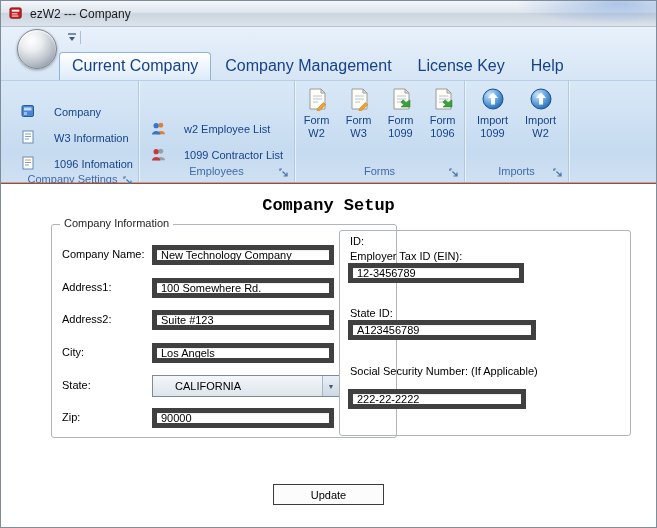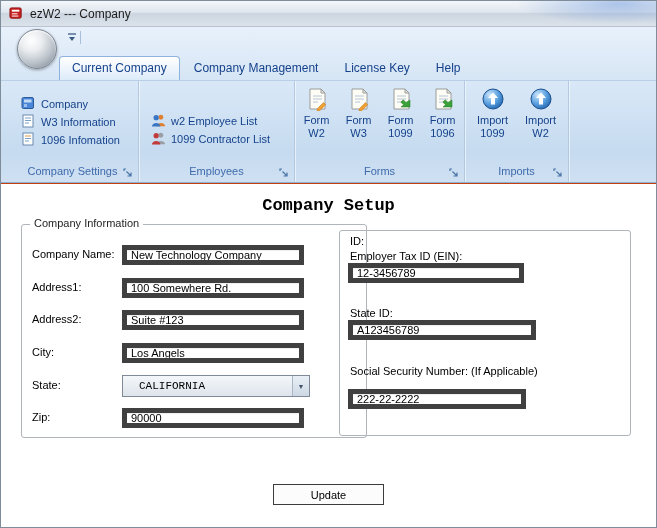--- a/index.html
+++ b/index.html
@@ -11,60 +11,60 @@
   .titlebar::after { content:""; position:absolute; right:0; top:0; width:150px; height:100%; background:radial-gradient(ellipse at 75% 10%, rgba(90,140,215,0.45), transparent 65%); pointer-events:none; }
   .titlebar .title { font-size:12px; color:#1b1b1b; }
   .app-icon { width:15px; height:15px; display:inline-flex; }
 
   
   .ribbon-top { height:54px; background:linear-gradient(180deg,#e8f1fb,#d6e5f5); position:relative; border-bottom:1px solid #b9cfe8; }
   .orb { position:absolute; left:16px; top:2px; width:40px; height:40px; border-radius:50%; border:1px solid #7d8793; background:radial-gradient(circle at 35% 28%, #ffffff 0%, #e9ecef 30%, #bcc3cb 60%, #8f98a2 85%, #b6bdc5 100%); box-shadow:0 1px 3px rgba(0,0,0,0.35), inset 0 1px 2px #fff; z-index:5; }
   .qat { position:absolute; left:66px; top:4px; display:flex; align-items:center; }
   .qat-arrow { display:inline-flex; width:14px; height:13px; align-items:center; justify-content:center; border-right:1px solid #a9bedb; padding-right:3px; }
   .tabs { position:absolute; left:58px; bottom:0; display:flex; align-items:flex-end; gap:2px; }
-  .tab { padding:4px 12px 5px; font-size:12px; color:#15428b; white-space:nowrap; }
+  .tab { padding:4px 12px 5px; font-size:16px; color:#15428b; white-space:nowrap; }
   .tab.active { background:linear-gradient(#ffffff,#ebf3fc 60%,#dcebf9); border:1px solid #8fb3dd; border-bottom:none; border-radius:4px 4px 0 0; }
 
   
   .ribbon-body { height:102px; background:linear-gradient(180deg,#d9e8f7,#c6dbf0 70%,#cfe0f2); border-bottom:1px solid #8fb0d4; display:flex; padding-left:6px; }
   .rgroup { display:flex; flex-direction:column; border-right:1px solid #b3c9e2; box-shadow:1px 0 0 rgba(255,255,255,0.55); }
   .g-settings { width:132px; }
   .g-employees { width:156px; }
   .g-forms { width:170px; }
   .g-imports { width:104px; }
   .rgroup-items { flex:1; }
   .rgroup-label { height:17px; display:flex; align-items:flex-start; justify-content:center; gap:4px; font-size:11px; color:#3e6aaa; position:relative; }
   .launcher { position:absolute; right:5px; top:3px; width:10px; height:10px; display:inline-flex; }
 
-  .nav-item { display:flex; align-items:center; gap:5px; font-size:11px; color:#15428b; height:17px; margin:1px 0 1px 14px; white-space:nowrap; cursor:default; }
+  .nav-item { display:flex; align-items:center; gap:18px; font-size:11px; color:#15428b; height:17px; margin:9px 0 1px 14px; white-space:nowrap; cursor:default; }
   .g-settings .rgroup-items { padding-top:13px; }
   .g-employees .rgroup-items { padding-top:30px; }
   .g-employees .nav-item { margin-left:12px; }
   .nicon { display:inline-flex; width:15px; height:15px; }
 
   .big-items { display:flex; justify-content:center; gap:2px; padding-top:6px; }
   .big-item { width:40px; display:flex; flex-direction:column; align-items:center; font-size:11px; color:#15428b; line-height:13px; text-align:center; cursor:default; }
   .g-imports .big-item { width:46px; }
   .icon24 { display:inline-flex; width:24px; height:24px; margin-bottom:3px; }
 
   
   .main { position:absolute; top:183px; left:0; right:0; bottom:0; background:#fff; }
   .page-title { text-align:center; margin-top:12px; font-family:Liberation Mono, monospace; font-weight:bold; font-size:17px; color:#000; }
 
   .groupbox { position:absolute; border:1px solid #b0b5bb; border-radius:3px; }
-  .gb-left { left:20px; top:40px; width:346px; height:214px; }
+  .gb-left { left:50px; top:40px; width:346px; height:214px; }
   .gb-right { left:338px; top:46px; width:292px; height:206px; }
   .legend { position:absolute; top:-8px; left:8px; background:#fff; padding:0 4px; font-size:11px; color:#1e1e1e; }
 
   .fl { position:absolute; left:10px; font-size:11px; color:#000; white-space:nowrap; }
   .fi { position:absolute; height:20px; font-size:11px; font-family:"Liberation Sans", sans-serif; padding:1px 4px; border:5px solid #404040; box-shadow:inset 0 1px 1px rgba(0,0,0,0.07); background:#fff; color:#000; }
   .gb-left .fi { left:100px; width:182px; }
 
   .combo { position:absolute; left:100px; top:150px; width:188px; height:22px; border:1px solid #7f8a96; background:linear-gradient(#f4f7fa,#dde4eb); display:flex; align-items:center; font-size:11px; }
-  .combo-text { flex:1; padding-left:16px; color:#000;font-family:Liberation Mono, monospace; }
+  .combo-text { flex:1; padding-left:22px; color:#000; }
   .combo-btn { width:17px; height:100%; border-left:1px solid #aab6c3; background:linear-gradient(#e9eff6,#ccd8e4); display:flex; align-items:center; justify-content:center; font-size:7px; color:#44546a; }
 
   .update-btn { position:absolute; left:272px; top:300px; width:111px; height:21px; background:#fcfcfc; border:1px solid #3c3c3c; font-size:11px; font-family:"Liberation Sans", sans-serif; color:#000; }
   .hidden-defs { position:absolute; width:0; height:0; overflow:hidden; }
 </style>
 </head>
 <body>
 
 <svg class="hidden-defs" aria-hidden="true">
   <defs>

